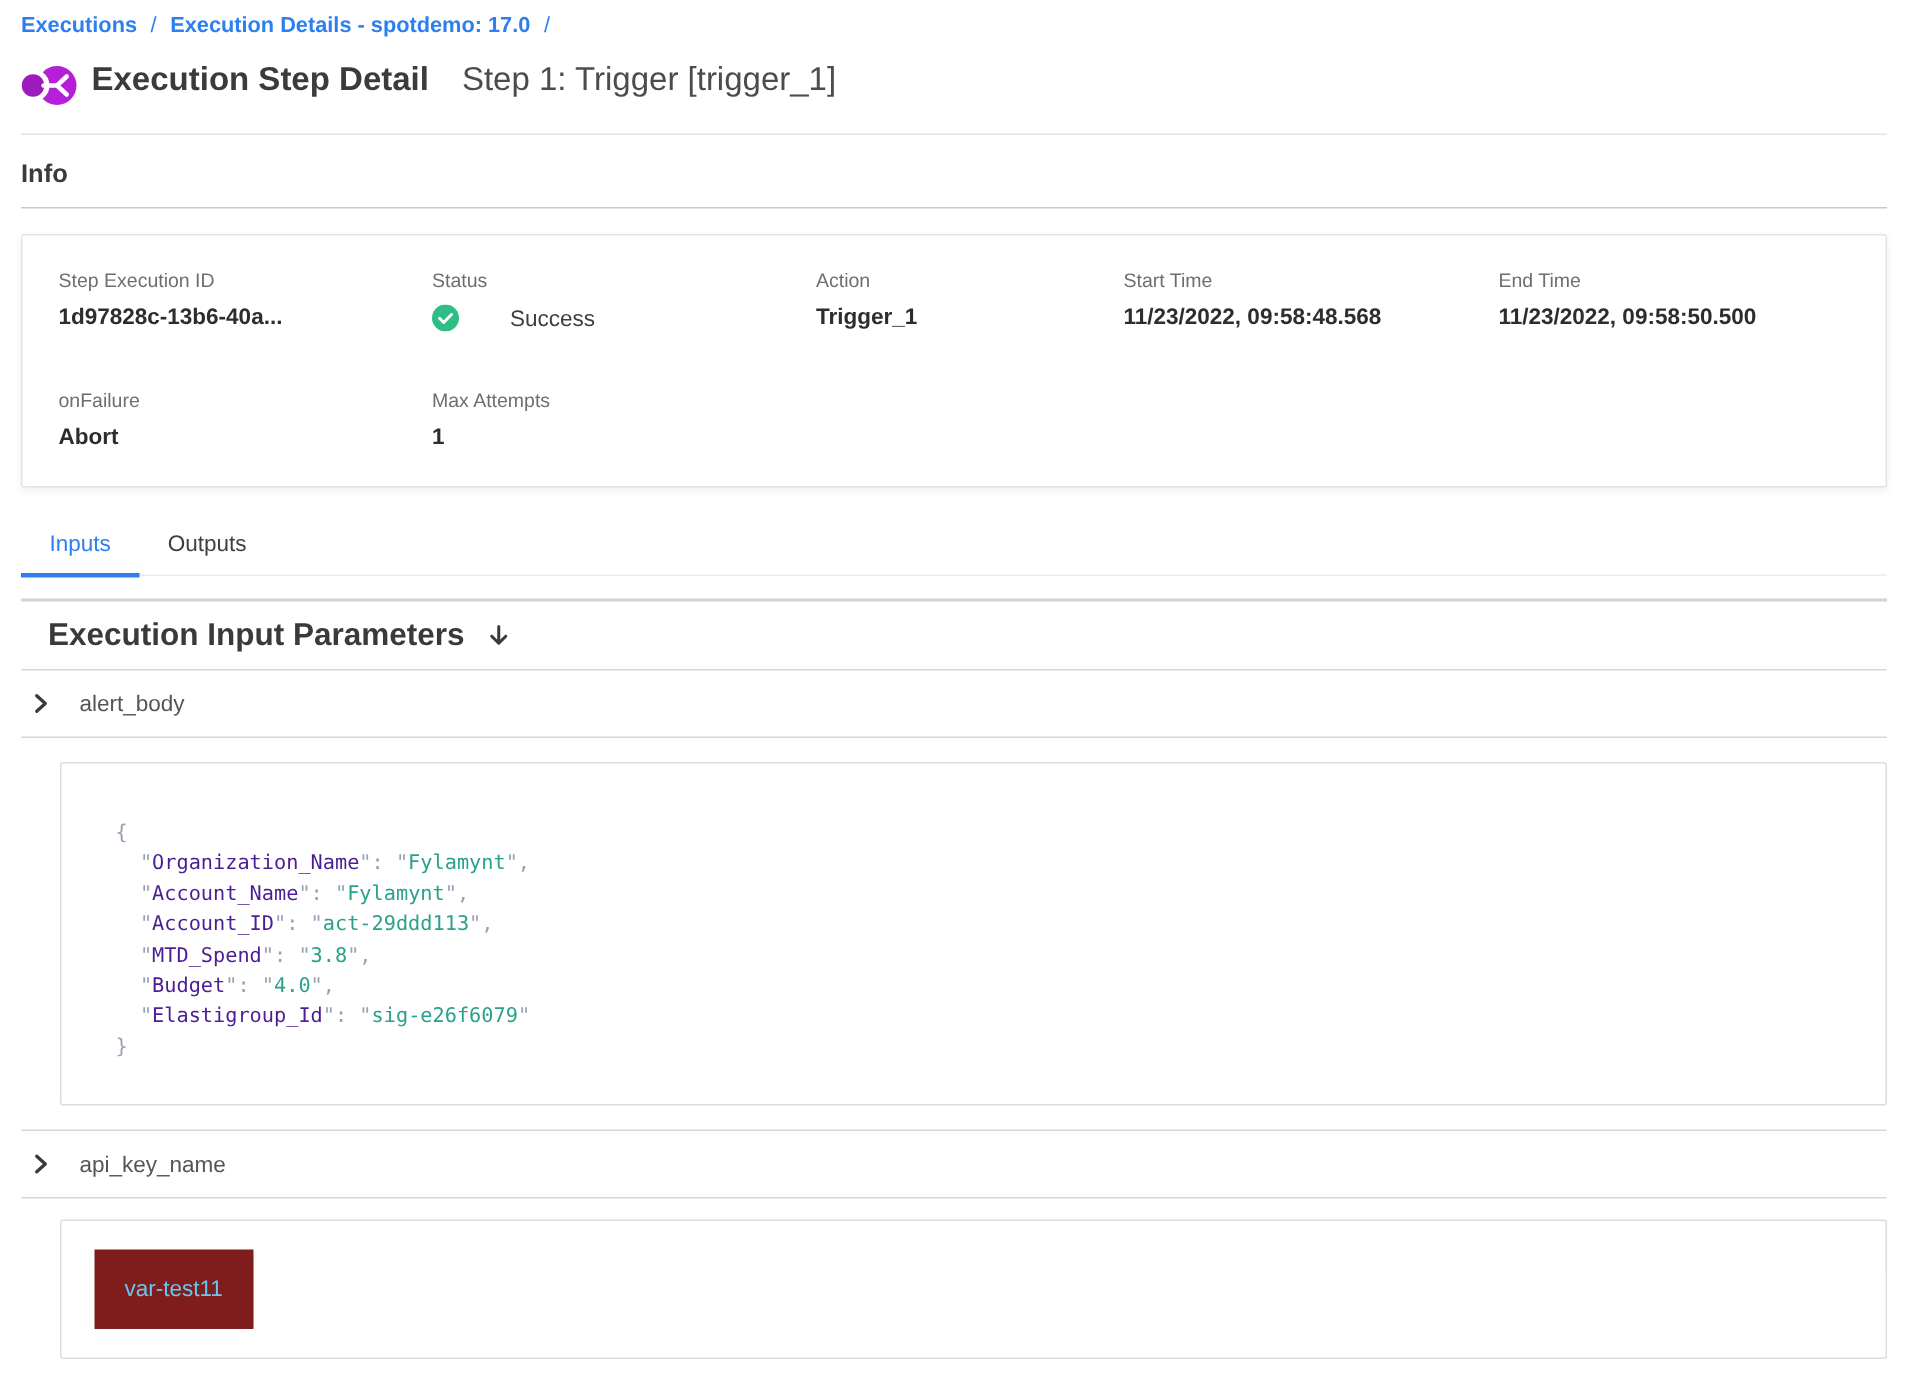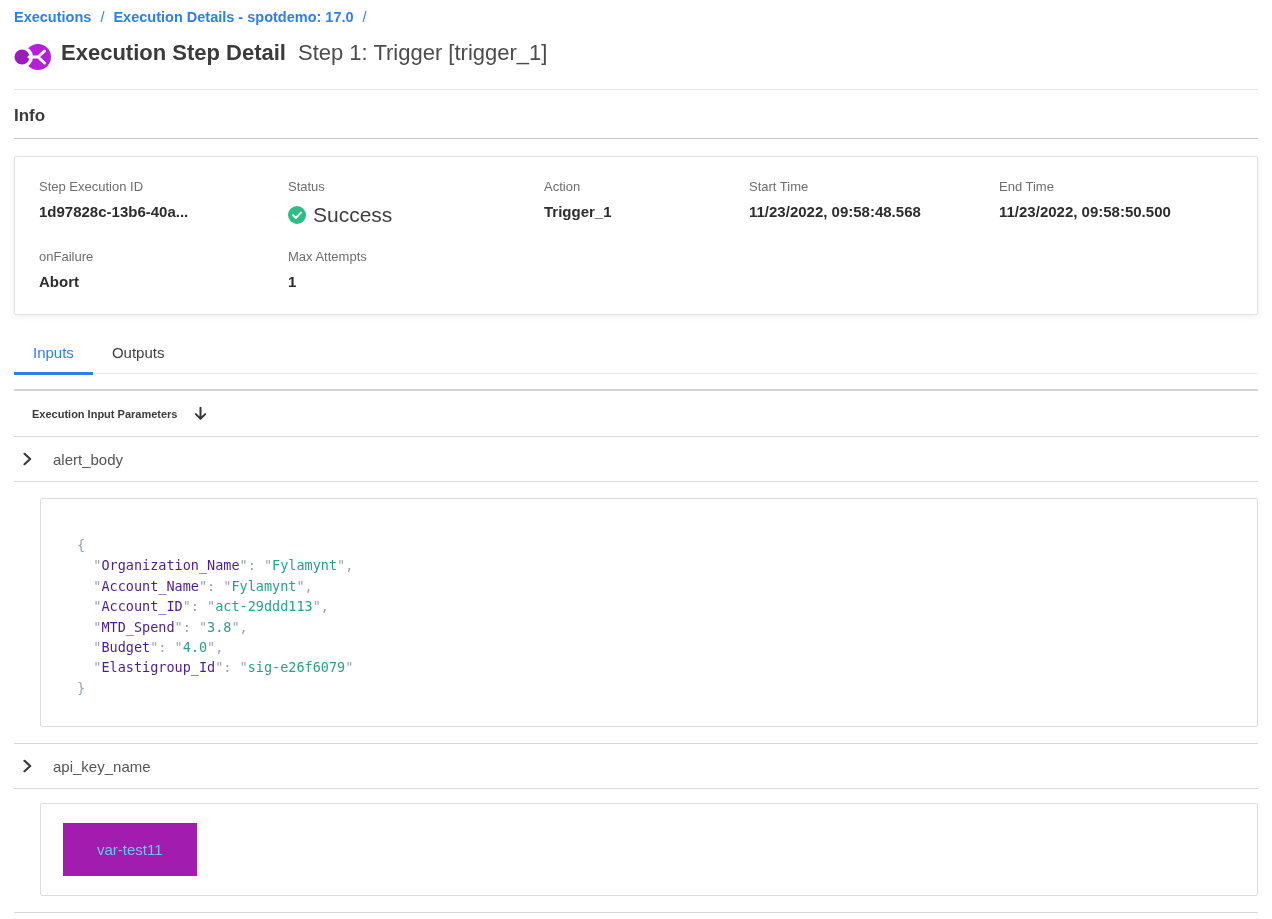--- a/index.html
+++ b/index.html
@@ -13,58 +13,58 @@
 
   
   .breadcrumb { padding-top: 9px; font-size: 14.5px; font-weight: 600; color: #2d7ff0; }
   .breadcrumb a { color: #2d7ff0; text-decoration: none; cursor: pointer; }
   .breadcrumb .sep { margin: 0 5px; font-weight: 400; }
 
   
   .title-row { display: flex; align-items: flex-start; margin-top: 15px; }
   .logo { width: 38px; height: 34px; margin-right: 9px; flex: 0 0 auto; }
   .page-title { font-size: 22px; font-weight: 700; color: #3b3b3b; }
-  .page-subtitle { font-size: 22px; font-weight: 400; color: #4c4c4c; margin-left: 12px; }
+  .page-subtitle { font-size: 22px; font-weight: 400; color: #4c4c4c; margin-left: 22px; }
 
   .divider { border: none; border-top: 1px solid #e3e3e3; margin-top: 15px; }
   .divider.thick { border-top: 2px solid #d2d2d2; }
 
   
   .section-heading { font-size: 17px; color: #3b3b3b; margin-top: 16px; }
   .info-underline { border: none; border-top: 1px solid #c9c9c9; margin-top: 12px; }
 
   .info-card {
     margin-top: 17px; border: 1px solid #e4e4e4; border-radius: 2px;
     background: #fff; box-shadow: 0 2px 6px rgba(0,0,0,0.07);
     padding: 22px 24px 24px 24px;
   }
   .info-grid {
     display: grid;
     grid-template-columns: 249px 256px 205px 250px 1fr;
-    row-gap: 22px;
+    row-gap: 38px;
   }
   .field-label { font-size: 13px; color: #6e6e6e; margin-bottom: 9px; }
   .field-value { font-size: 15px; font-weight: 700; color: #2d2d2d; }
   .field-value.link { color: #2d7ff0; font-weight: 600; cursor: pointer; }
   .field-value.link-light { color: #55a2f0; font-weight: 600; cursor: pointer; }
   .status-wrap { display: flex; align-items: center; gap: 7px; }
-  .status-text { font-size: 21px; font-weight: 400; color: #3f3f3f; }
+  .status-text { font-size: 15px; font-weight: 400; color: #3f3f3f; margin-left: 27px; }
 
   
   .tabbar { display: flex; margin-top: 20px; border-bottom: 1px solid #ececec; }
   .tab { padding: 9px 19px 12px 19px; font-size: 15px; color: #3f3f3f; cursor: pointer; position: relative; }
   .tab.active { color: #2d7ff0; }
   .tab.active::after {
     content: ""; position: absolute; left: 0; right: 0; bottom: -1.5px;
     height: 2.5px; background: #2d7ff0;
   }
 
   
   .param-header { display: flex; align-items: center; height: 45px; padding-left: 18px; gap: 14px; cursor: pointer; }
-  .param-header .ph-label { font-size: 11px; font-weight: 700; color: #3a3a3a; }
+  .param-header .ph-label { font-size: 21px; font-weight: 700; color: #3a3a3a; }
   .row-divider { border: none; border-top: 1px solid #d8d8d8; margin: 0; }
 
   .section-row { display: flex; align-items: center; height: 44px; padding-left: 6px; gap: 19px; cursor: pointer; }
   .section-row .sr-label { font-size: 15px; color: #555555; }
   .chev { flex: 0 0 auto; display: inline-flex; }
 
   
   .code-box {
     margin: 16px 0 16px 26px; border: 1px solid #dcdcdc; border-radius: 2px;
     padding: 36px 30px 28px 36px; background: #fff;
@@ -76,21 +76,21 @@
   .jp { color: #9aa0b5; }
   .jk { color: #4c1d95; }
   .jv { color: #2aa18b; }
 
   
   .value-box {
     margin: 14px 0 16px 26px; border: 1px solid #dcdcdc; border-radius: 2px;
     padding: 19px 22px; background: #fff;
   }
   .chip {
-    display: inline-block; background: #a21caf; padding: 18px 34px;
+    display: inline-block; background: #7f1d1d; padding: 18px 20px;
     font-size: 15px; color: #67c8ef; min-width: 100px; text-align: center;
   }
 </style>
 </head>
 <body>
 
 <div class="page">
 
   <nav class="breadcrumb">
     <a>Executions</a>

